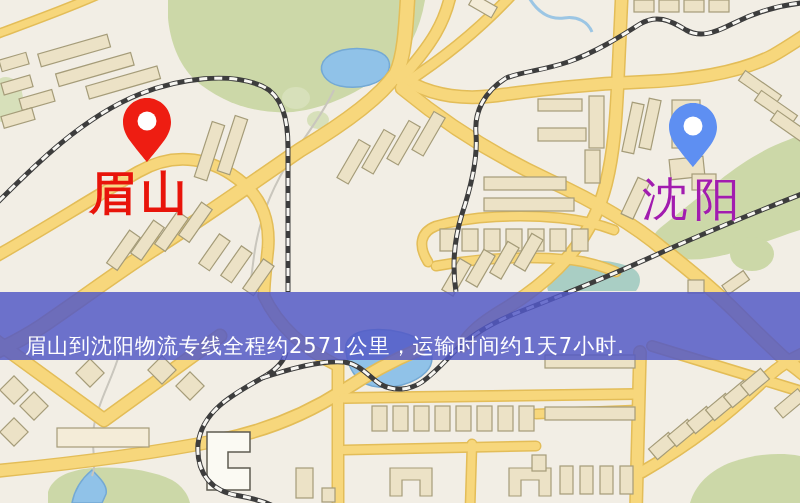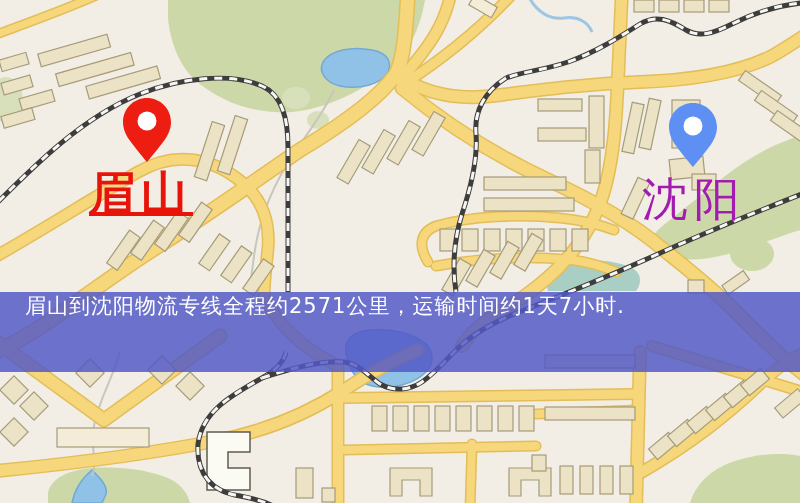--- a/index.html
+++ b/index.html
@@ -32,23 +32,23 @@
     position:absolute;z-index:3;white-space:nowrap;
     font-size:46px;letter-spacing:6px;line-height:1;
     text-shadow:0 0 2px rgba(255,255,255,.35);
     transform:translateX(-50%);
   }
   .label-origin{color:#e8140a;font-weight:700;}
   .label-dest{color:#a21caf;font-weight:500;}
 
   
   .banner{
-    position:absolute;left:0;top:292px;width:800px;height:80px;z-index:4;
+    position:absolute;left:0;top:292px;width:800px;height:68px;z-index:4;
     background:rgba(82,88,198,0.84);
-    display:flex;align-items:flex-start;
+    display:flex;align-items:flex-end;
   }
   .banner-text{
     color:#ffffff;font-size:21px;letter-spacing:1px;
     padding-left:25px;white-space:nowrap;
   }
 </style>
 </head>
 <body>
 
 <div class="stage">
@@ -267,21 +267,21 @@
         <use href="#rr5" class="rail-dash"></use>
     </g>
   </svg>
 
   <div class="marker" style="left:122px;top:97px;">
     <svg width="50" height="66" viewBox="0 0 50 66">
       <path fill="#ee1d12" d="M25,1 C11.7,1 1,11.7 1,25 C1,31.5 3.6,37.8 7.6,43.2 C13.5,51.3 25,65 25,65 C25,65 36.5,51.3 42.4,43.2 C46.4,37.8 49,31.5 49,25 C49,11.7 38.3,1 25,1 Z"></path>
       <circle fill="#ffffff" cx="25" cy="24" r="9.5"></circle>
     </svg>
   </div>
-  <div class="marker-label label-origin" style="left:141px;top:170px;text-decoration:underline;">眉山</div>
+  <div class="marker-label label-origin" style="left:141px;top:170px;">眉山</div>
 
   <div class="marker" style="left:668px;top:102px;">
     <svg width="50" height="66" viewBox="0 0 50 66">
       <path fill="#5e8ff2" d="M25,1 C11.7,1 1,11.7 1,25 C1,31.5 3.6,37.8 7.6,43.2 C13.5,51.3 25,65 25,65 C25,65 36.5,51.3 42.4,43.2 C46.4,37.8 49,31.5 49,25 C49,11.7 38.3,1 25,1 Z"></path>
       <circle fill="#ffffff" cx="25" cy="24" r="9.5"></circle>
     </svg>
   </div>
   <div class="marker-label label-dest" style="left:694px;top:176px;">沈阳</div>
 
   <div class="banner">

